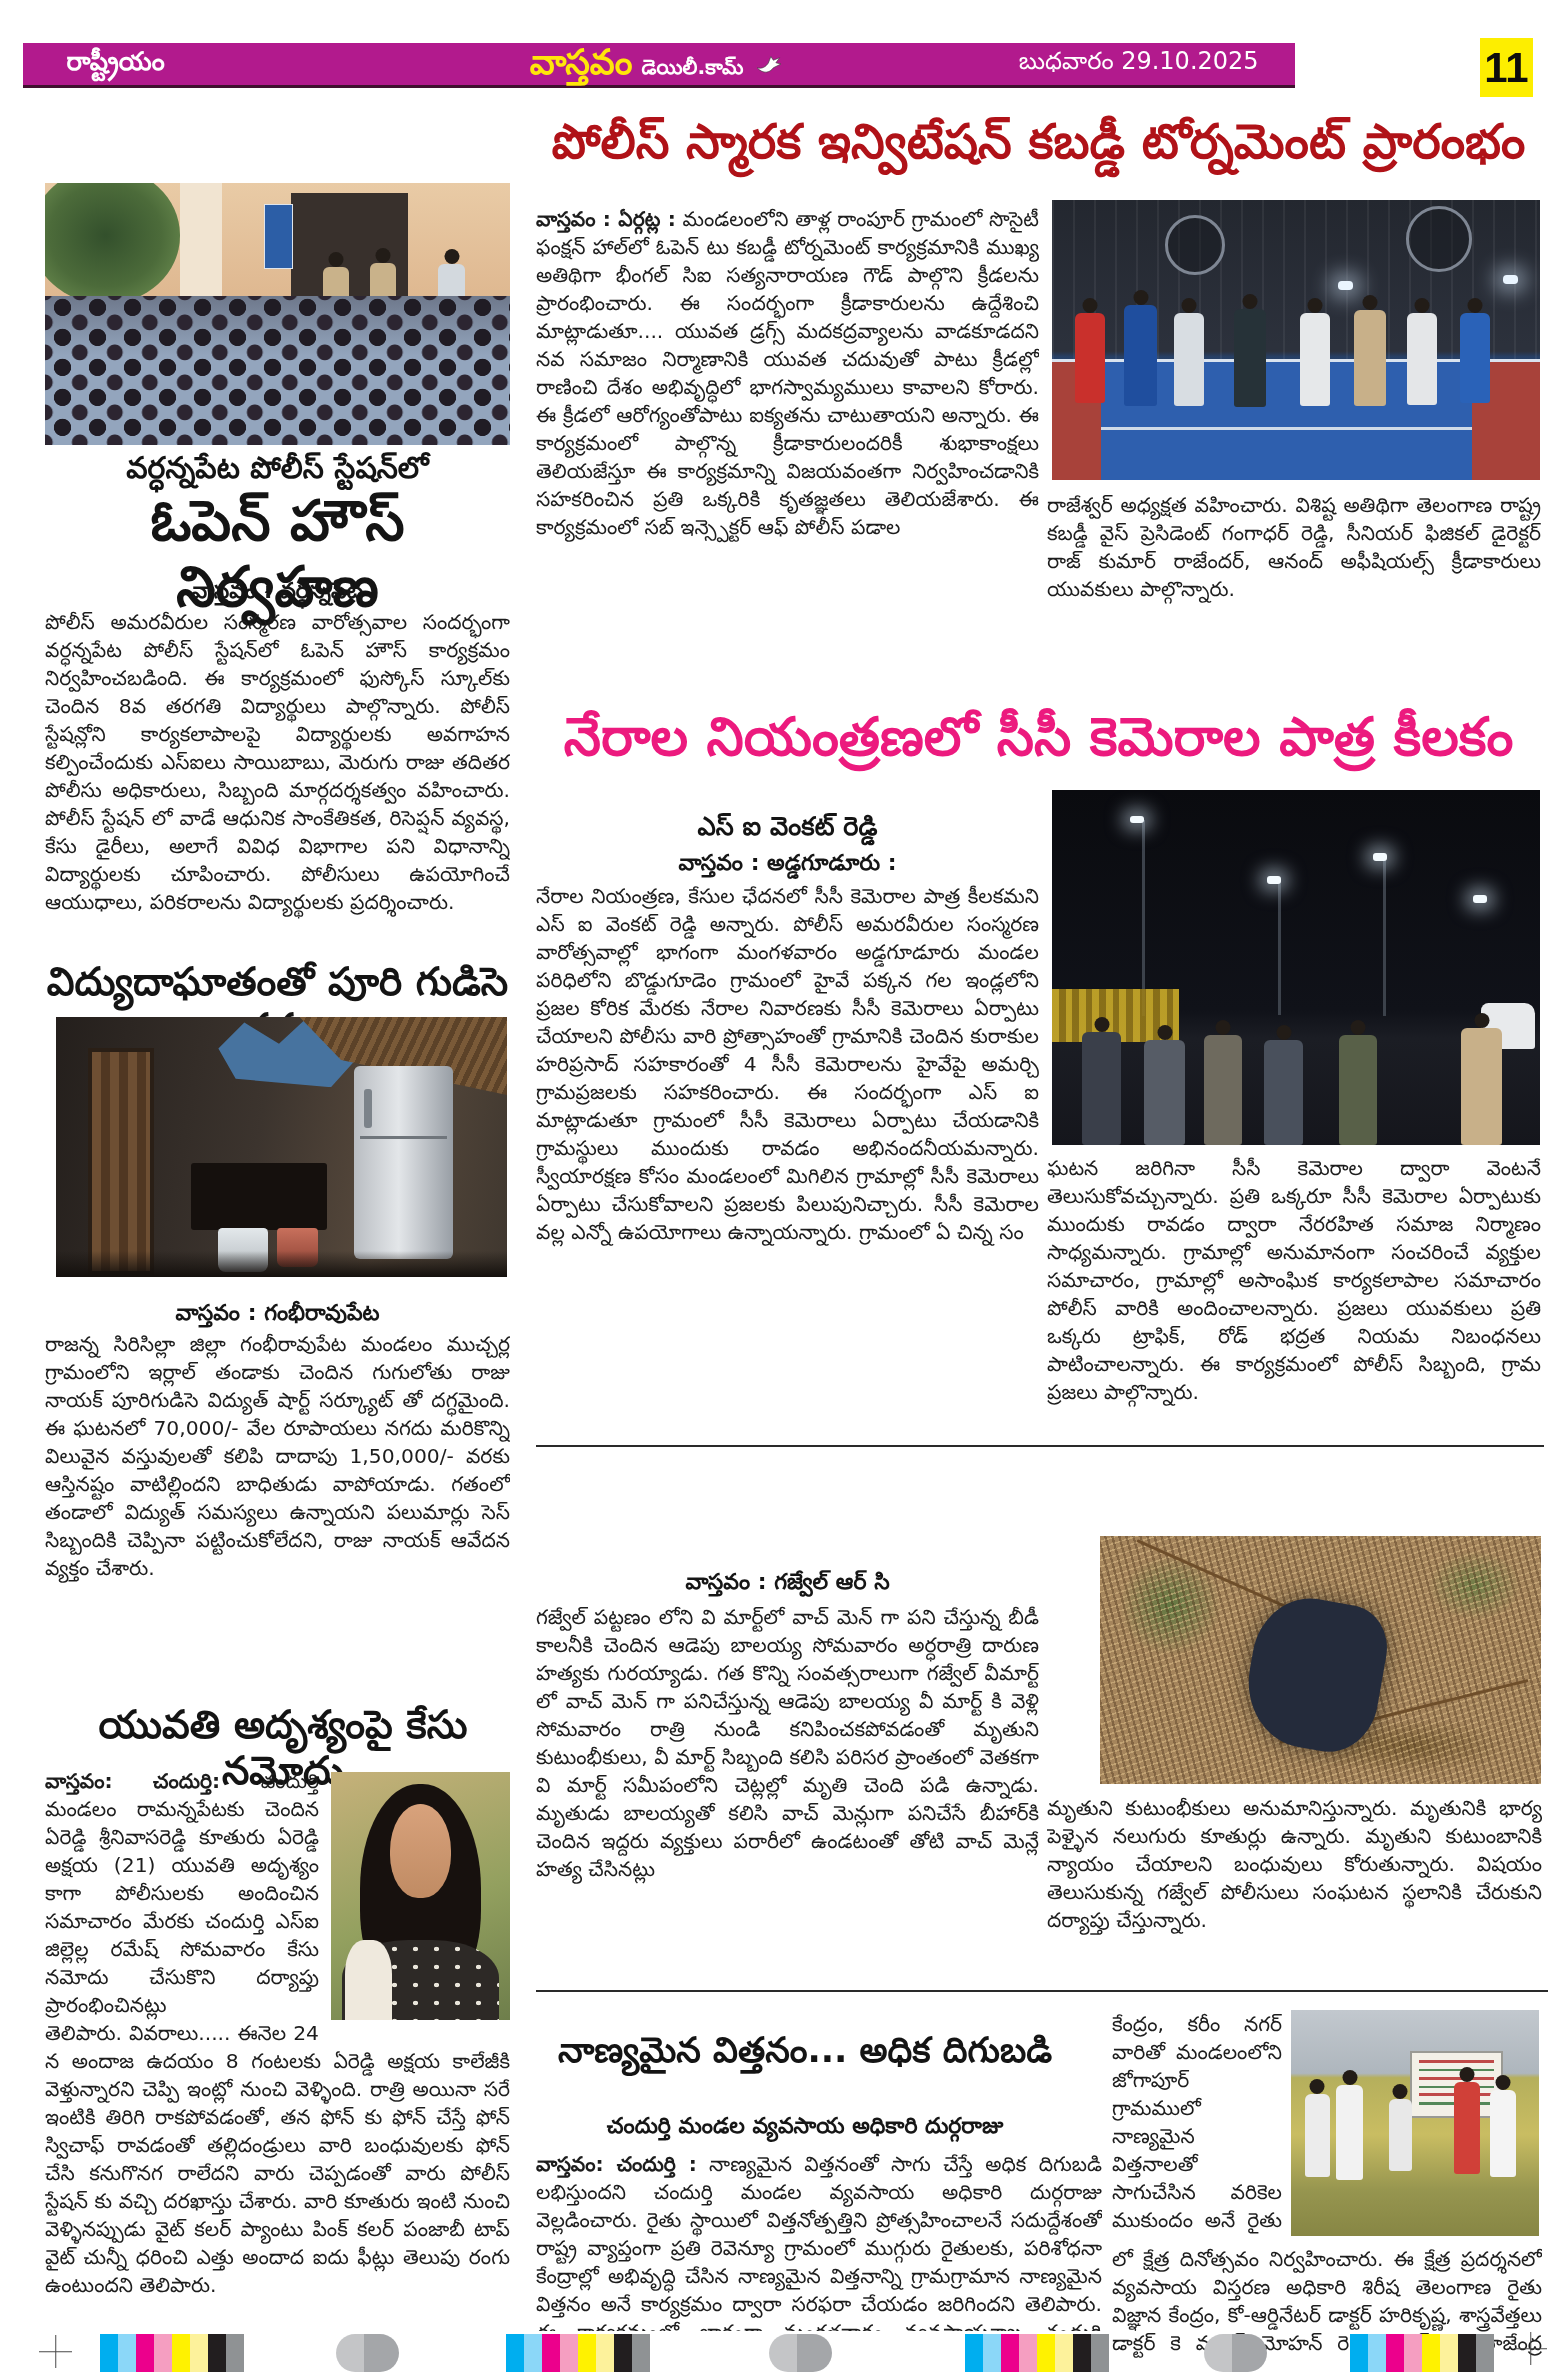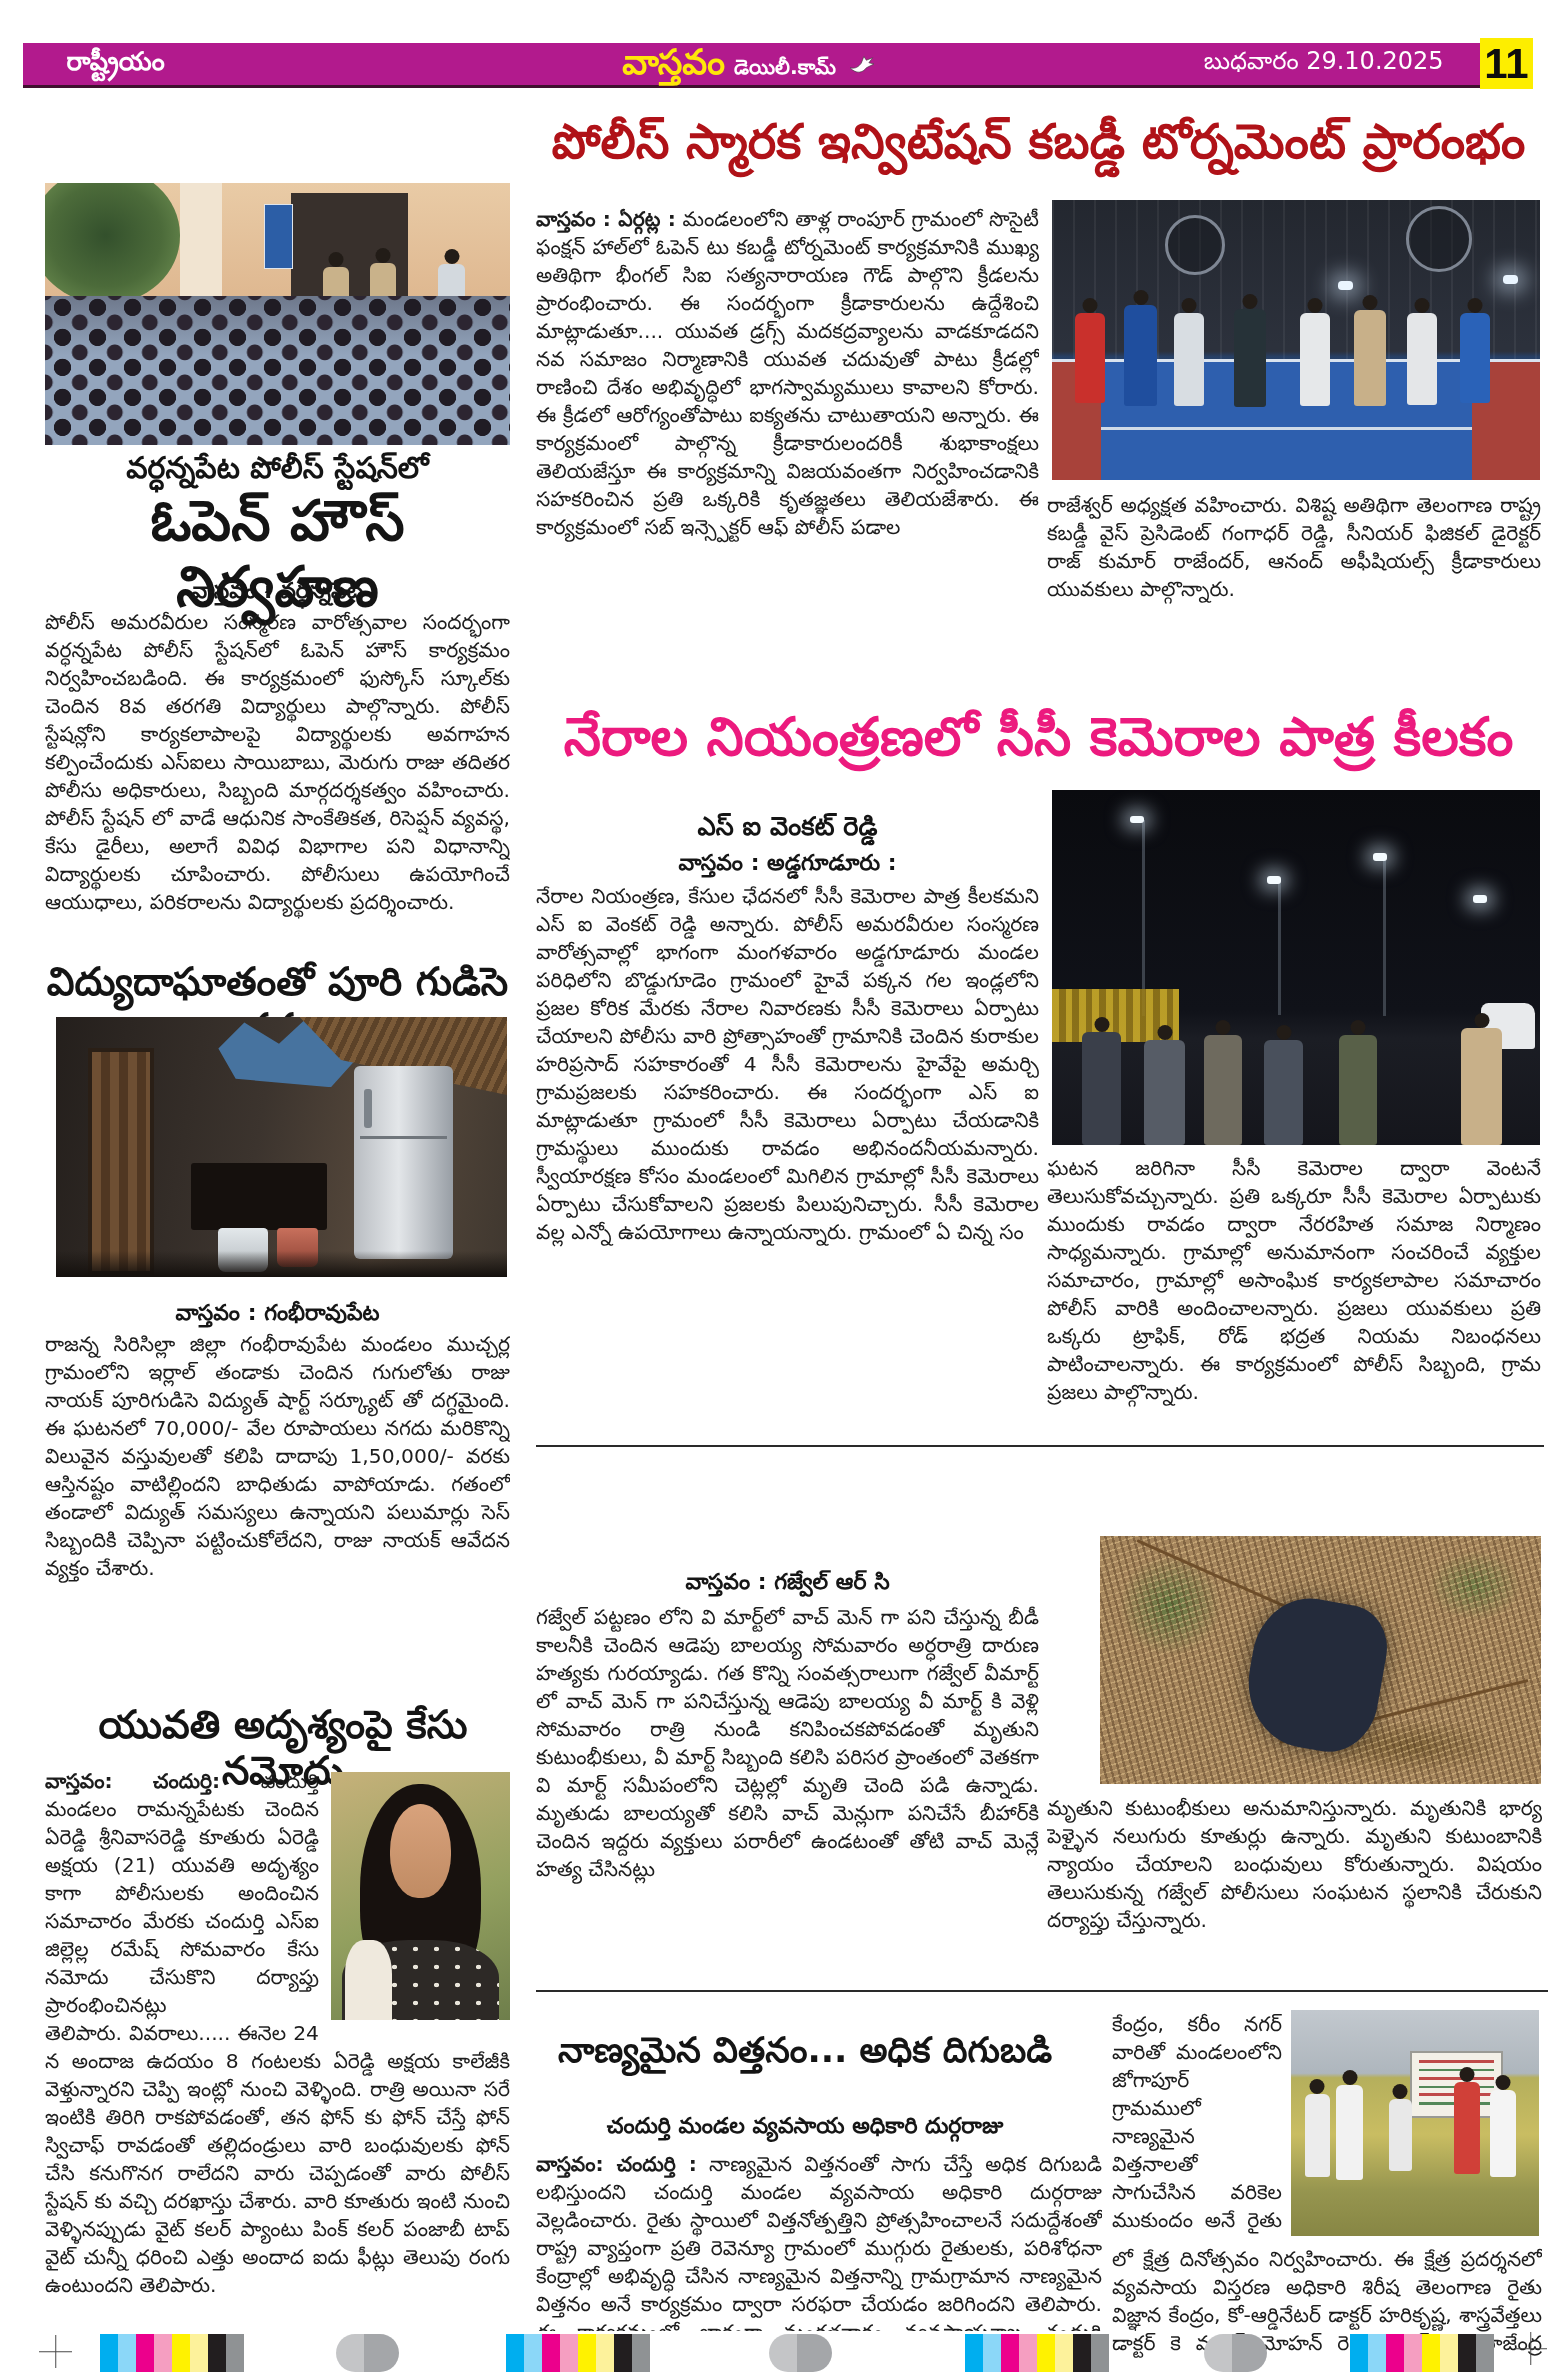--- a/index.html
+++ b/index.html
@@ -1,29 +1,29 @@
 <!DOCTYPE html>
 <html style="--banner_magenta: #b21a8d; --brand_yellow: #ffe60a; --pagebox_yellow: #fdee00; --headline_red: #b01218; --headline_pink: #ec1a7e;font-size:12px"><head>
 <meta charset="utf-8">
 <style>
   html,body{margin:0;padding:0;background:#ffffff;}
   .page{position:relative;width:1555px;height:2377px;background:#ffffff;overflow:hidden;
         font-family:"DejaVu Sans",sans-serif;color:#1d1d1d;}
   .abs{position:absolute;}
   
-  .banner{position:absolute;left:22.6px;top:43px;width:1457px;height:42px;
+  .banner{position:absolute;left:22.6px;top:43px;width:1272px;height:42px;
           background:var(--banner_magenta);border-bottom:3px solid #40102f;
           display:flex;align-items:center;}
   .banner .section{position:absolute;left:44px;color:#ffffff;font-weight:bold;font-size:25.6px;}
   .brandwrap{position:absolute;left:50%;transform:translateX(-50%);display:flex;align-items:baseline;gap:9px;}
   .brand-main{color:var(--brand_yellow);font-weight:bold;font-size:35px;line-height:1;}
   .brand-suffix{color:#ffffff;font-size:20.3px;font-weight:bold;}
   .bird{width:35px;height:30px;align-self:center;}
   .banner .date{position:absolute;right:36px;color:#ffffff;font-size:24px;}
-  .pagebox{position:absolute;left:1480px;top:38px;width:53px;height:51px;background:var(--pagebox_yellow);
+  .pagebox{position:absolute;left:1480px;top:38px;width:53px;height:59px;background:var(--pagebox_yellow);
            color:#0d0d0d;font-size:42px;font-weight:bold;display:flex;align-items:center;justify-content:center;
            font-family:"Liberation Sans",sans-serif;}
   
   .hl{font-weight:bold;text-align:center;line-height:1.18;color:#141414;}
   .hl.red{color:var(--headline_red);}
   .hl.pink{color:var(--headline_pink);}
   .body{font-size:20.3px;line-height:28px;text-align:justify;overflow:hidden;}
   .body p{margin:0;}
   .dateline{font-weight:bold;text-align:center;font-size:22px;color:#161616;}
   .byline{font-weight:bold;text-align:center;font-size:25.6px;color:#141414;}

